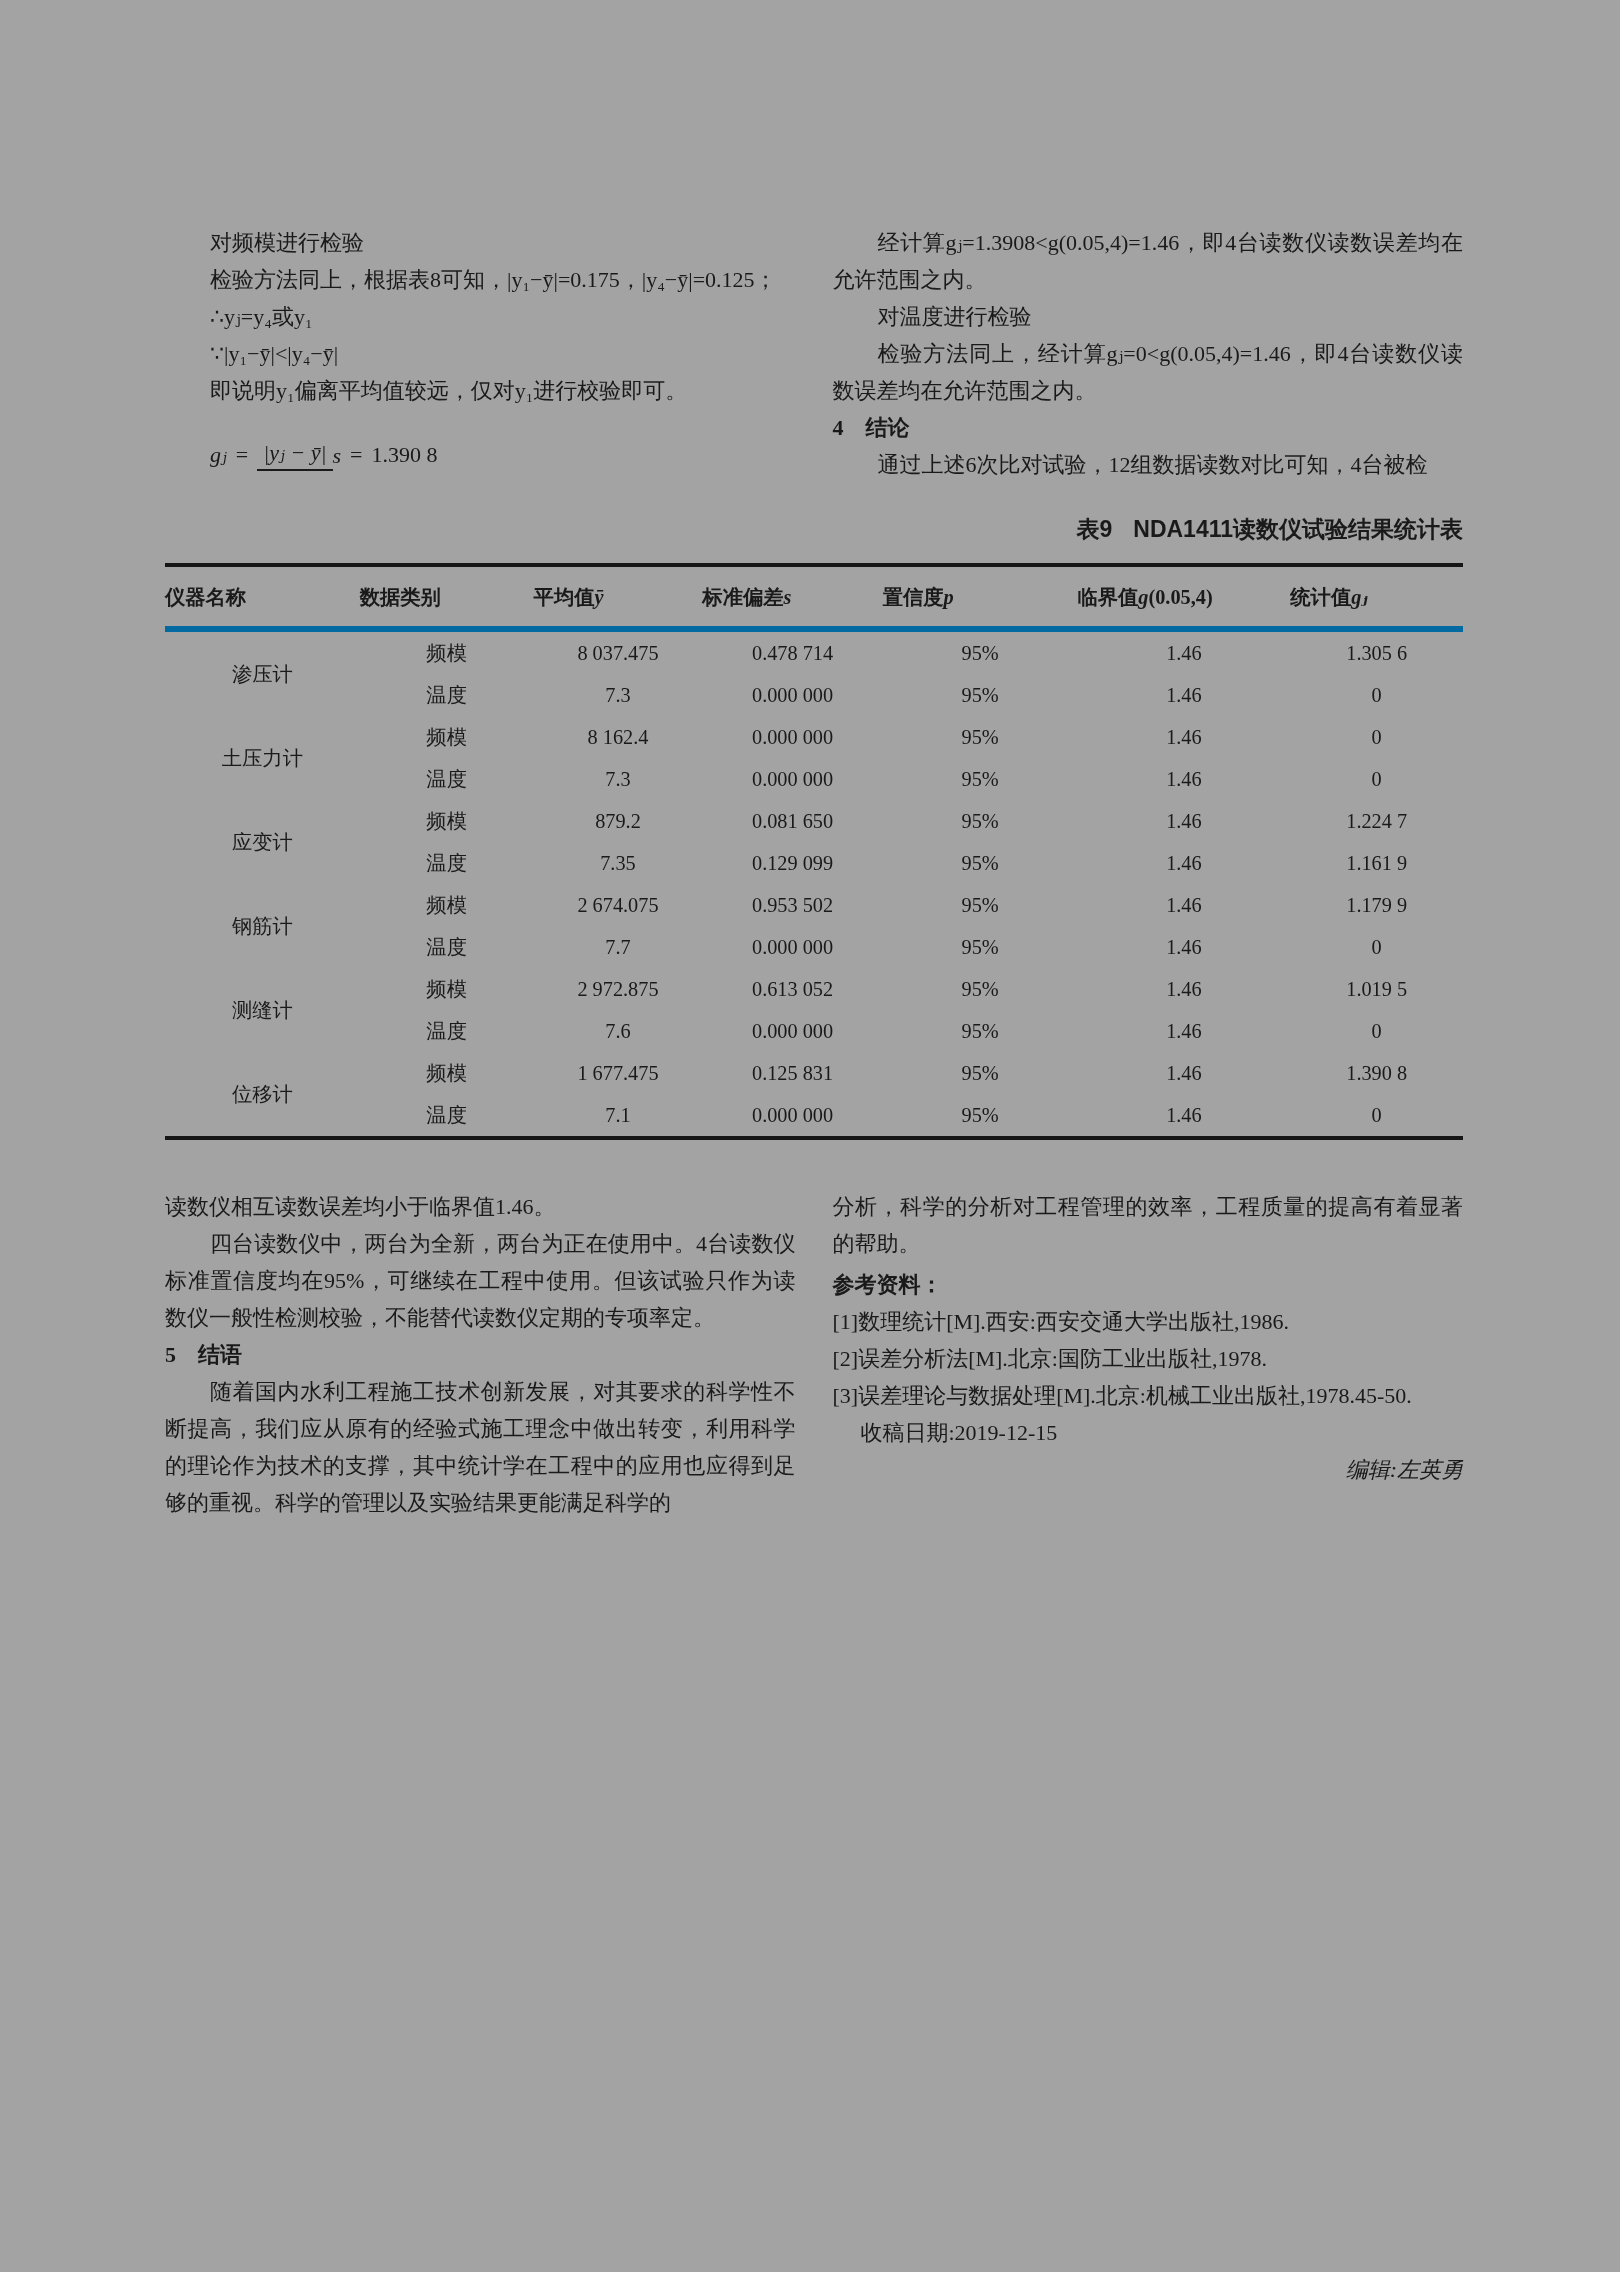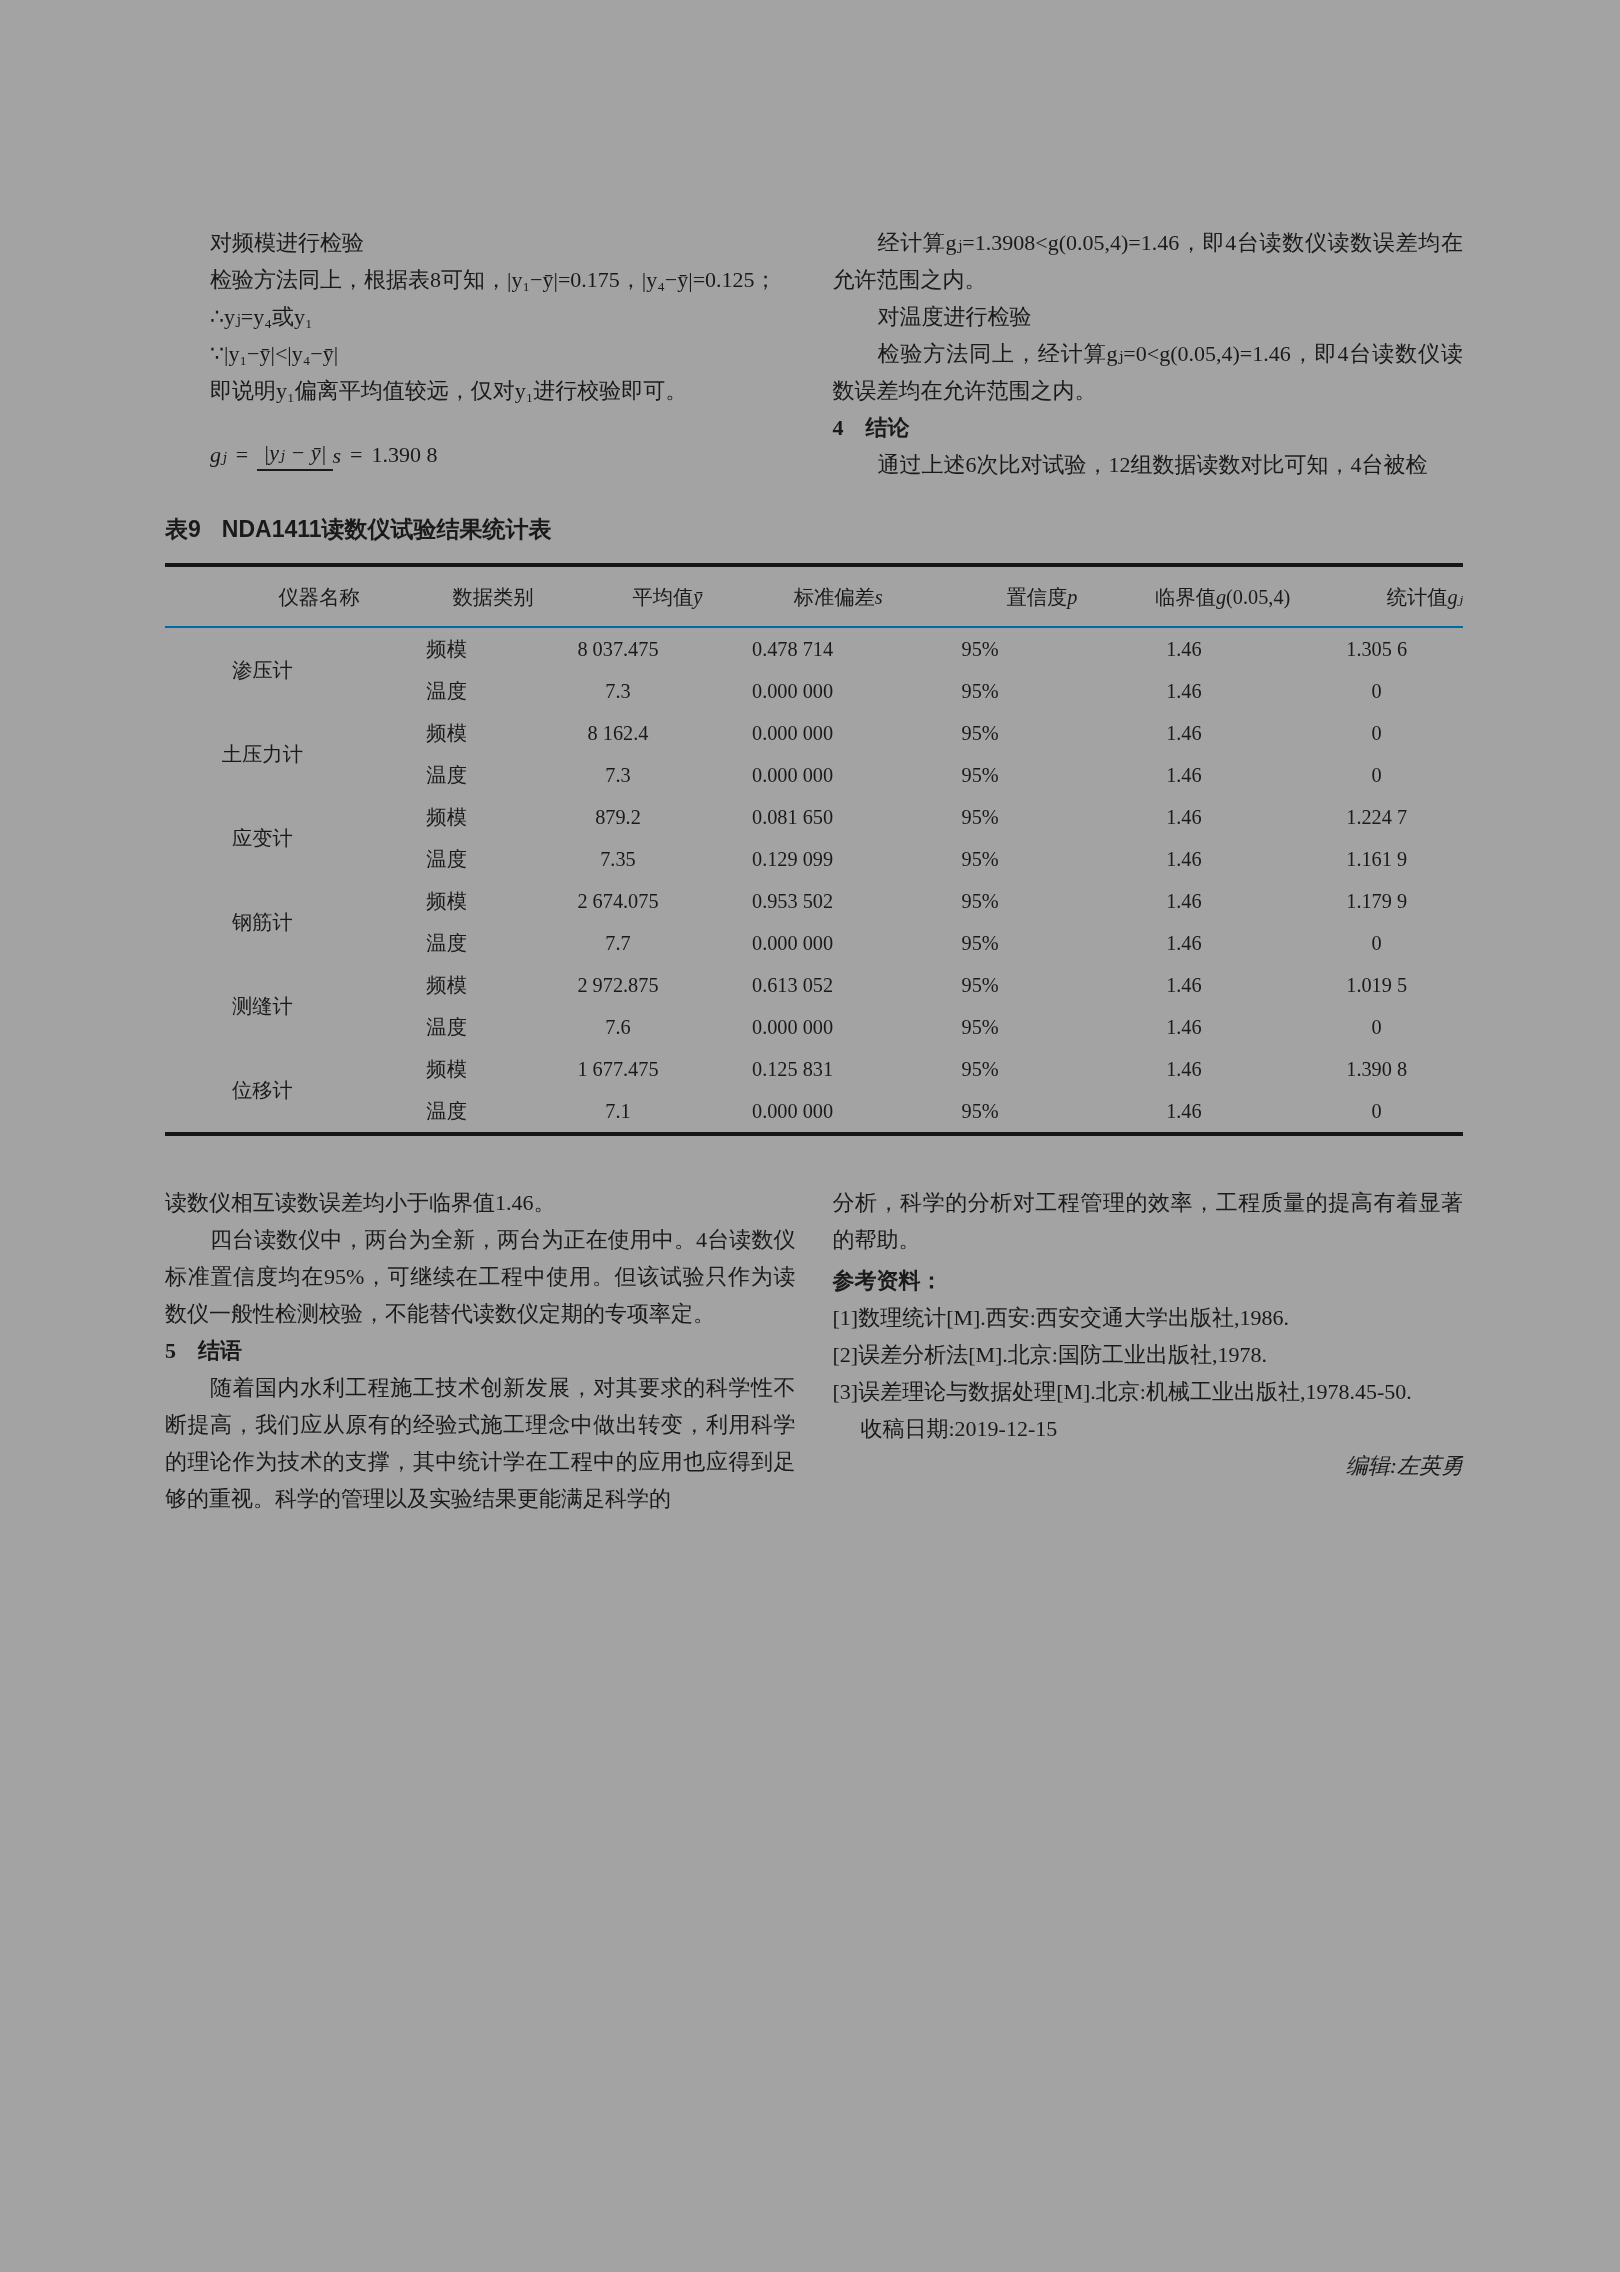--- a/index.html
+++ b/index.html
@@ -47,40 +47,40 @@
     line-height: 1.2;
   }
   .mvar { font-style: italic; }
   .frac { display: inline-flex; align-items: center; }
   .frac .num { padding: 0 6px 3px; border-bottom: 2px solid #1a1a1a; }
   .frac .den { padding-top: 2px; }
 
   
   .table-title {
     margin-top: 21px;
-    text-align: left;
+    text-align: right;
     font-family: "Liberation Sans", "DejaVu Sans", sans-serif;
     font-weight: bold;
     font-size: 23px;
     line-height: 31px;
   }
   .table-title .title-label { margin-right: 21px; }
   table.stats {
     width: 100%;
     border-collapse: collapse;
     margin-top: 18px;
     font-size: 20.3px;
     border-top: 4.5px solid #161616;
     border-bottom: 4.5px solid #161616;
   }
   table.stats thead th {
-    font-weight: normal;
+    font-weight: bold;
     height: 59px;
-    border-bottom: 2px solid #0369a1;
-    text-align: right;
+    border-bottom: 6px solid #0369a1;
+    text-align: left;
     vertical-align: middle;
     padding: 0;
   }
   table.stats tbody td {
     height: 42px;
     text-align: center;
     vertical-align: middle;
     padding: 0;
   }
 

